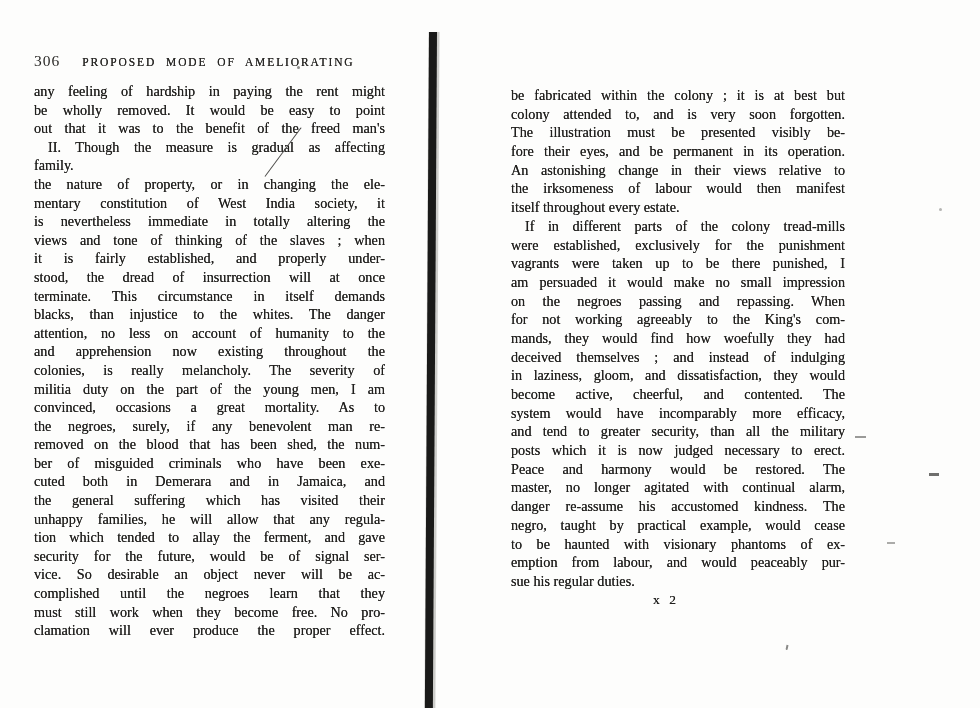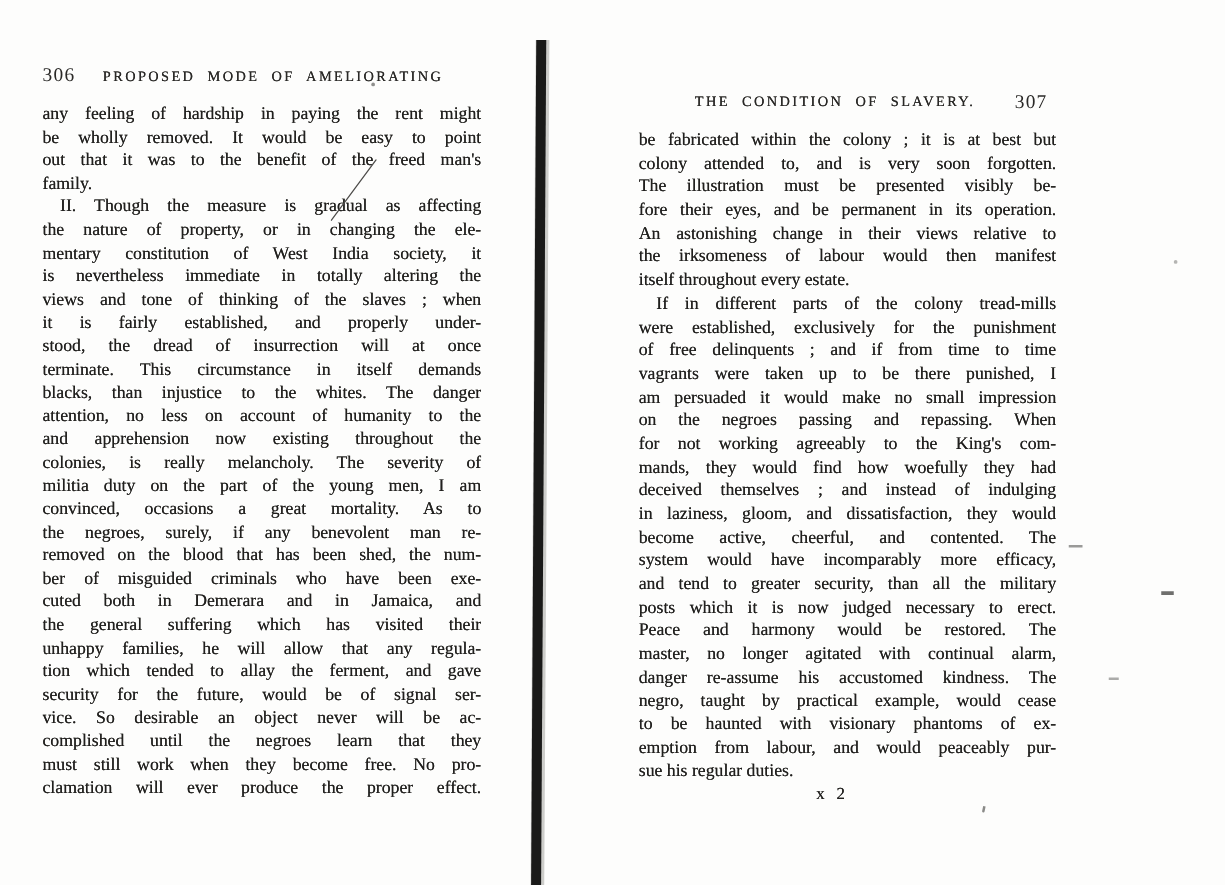--- a/index.html
+++ b/index.html
@@ -72,22 +72,22 @@
 <body>
 
 <section class="page" id="left-page">
   <div class="running-head">
     <span class="pagenum">306</span><span class="title">PROPOSED MODE OF AMELIORATING</span>
   </div>
   <div class="body-text">
       <div class="line">any feeling of hardship in paying the rent might</div>
       <div class="line">be wholly removed.  It would be easy to point</div>
       <div class="line">out that it was to the benefit of the freed man's</div>
+      <div class="line indent">II. Though the measure is gradual as affecting</div>
       <div class="line end">family.</div>
-      <div class="line indent">II. Though the measure is gradual as affecting</div>
       <div class="line">the nature of property, or in changing the ele-</div>
       <div class="line">mentary constitution of West India society, it</div>
       <div class="line">is nevertheless immediate in totally altering the</div>
       <div class="line">views and tone of thinking of the slaves ; when</div>
       <div class="line">it is fairly established, and properly under-</div>
       <div class="line">stood, the dread of insurrection will at once</div>
       <div class="line">terminate.  This circumstance in itself demands</div>
       <div class="line">blacks, than injustice to the whites.  The danger</div>
       <div class="line">attention, no less on account of humanity to the</div>
       <div class="line">and apprehension now existing throughout the</div>
@@ -103,35 +103,30 @@
       <div class="line">tion which tended to allay the ferment, and gave</div>
       <div class="line">security for the future, would be of signal ser-</div>
       <div class="line">vice.  So desirable an object never will be ac-</div>
       <div class="line">complished until the negroes learn that they</div>
       <div class="line">must still work when they become free.  No pro-</div>
       <div class="line">clamation will ever produce the proper effect.</div>
     </div>
 </section>
 
 <section class="page" id="right-page">
-  <div class="running-head">
-    <span class="title">THE CONDITION OF SLAVERY.</span>
-    <span class="pagenum">307</span>
-  </div>
   <div class="body-text">
       <div class="line">be fabricated within the colony ; it is at best but</div>
       <div class="line">colony attended to, and is very soon forgotten.</div>
       <div class="line">The illustration must be presented visibly be-</div>
       <div class="line">fore their eyes, and be permanent in its operation.</div>
       <div class="line">An astonishing change in their views relative to</div>
       <div class="line">the irksomeness of labour would then manifest</div>
       <div class="line end">itself throughout every estate.</div>
       <div class="line indent">If in different parts of the colony tread-mills</div>
       <div class="line">were established, exclusively for the punishment</div>
-      <div class="line">of free delinquents ; and if from time to time</div>
       <div class="line">vagrants were taken up to be there punished, I</div>
       <div class="line">am persuaded it would make no small impression</div>
       <div class="line">on the negroes passing and repassing.  When</div>
       <div class="line">for not working agreeably to the King's com-</div>
       <div class="line">mands, they would find how woefully they had</div>
       <div class="line">deceived themselves ; and instead of indulging</div>
       <div class="line">in laziness, gloom, and dissatisfaction, they would</div>
       <div class="line">become active, cheerful, and contented.  The</div>
       <div class="line">system would have incomparably more efficacy,</div>
       <div class="line">and tend to greater security, than all the military</div>

